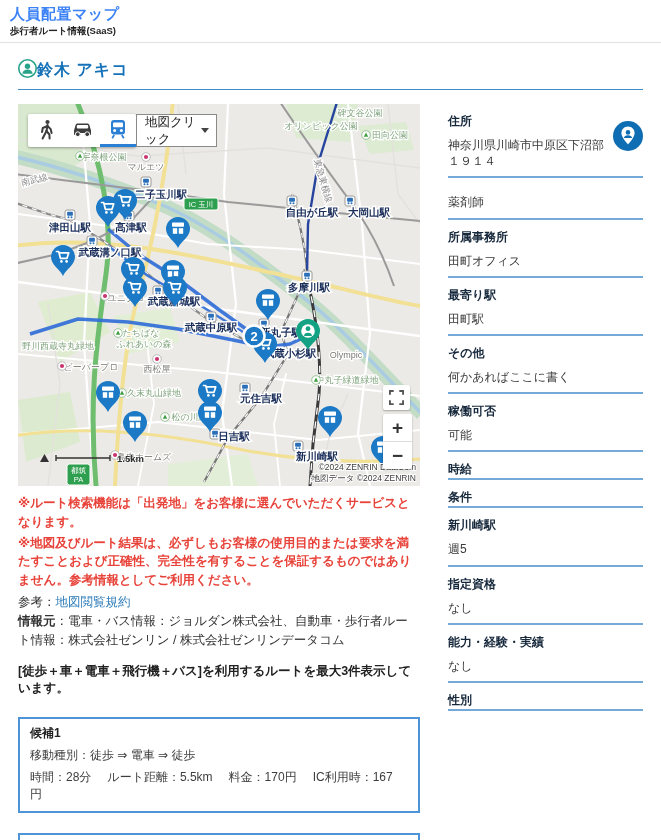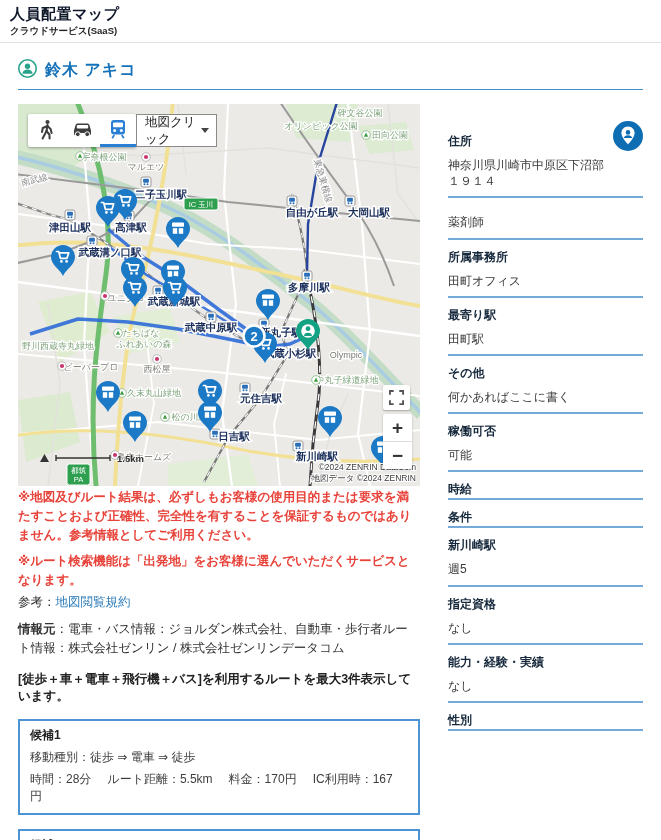--- a/index.html
+++ b/index.html
@@ -1,27 +1,27 @@
 <!DOCTYPE html>
 <html><head>
 <meta charset="utf-8">
 <style>
   * { margin:0; padding:0; box-sizing:border-box; }
   html,body { width:661px; background:#fff; font-family:"Liberation Sans","DejaVu Sans",sans-serif; color:#333; }
   body { min-height:840px; position:relative; }
 
   
   .app-header { padding:5px 10px 4px; }
-  .app-title { color:#0f172a; font-size:15px; font-weight:bold; letter-spacing:.5px; }
+  .app-title { color:#3b82f6; font-size:15px; font-weight:bold; letter-spacing:.5px; }
   .app-subtitle { color:#222; font-size:9.5px; font-weight:bold; margin-top:1px; }
   .header-divider { border:none; border-top:1px solid #e2e2e2; }
 
   
   .main { padding:8px 18px 0; }
-  .person-row { display:flex; align-items:center; gap:8px; margin-top:8px; }
+  .person-row { display:flex; align-items:center; margin-top:8px; }
   .person-name { color:#1672b8; font-size:16px; font-weight:bold; letter-spacing:1px; }
   .person-underline { border:none; border-top:1px solid #3d8fc9; margin-top:7px; }
 
   .content { display:flex; margin-top:14px; }
   .left-col { width:402px; flex:none; }
   .right-col { flex:1; margin-left:28px; min-width:0; }
 
   
   .map { position:relative; width:402px; height:382px; background:#eceae6; overflow:hidden; }
   .map svg.basemap { position:absolute; inset:0; }
@@ -33,44 +33,44 @@
   .map-select .chev { width:0; height:0; border-left:4.5px solid transparent; border-right:4.5px solid transparent; border-top:5.5px solid #444; }
   .fullscreen-btn { position:absolute; right:10px; top:281px; width:27px; height:25px; background:#fff; border-radius:2px; box-shadow:0 1px 2px rgba(0,0,0,.3); display:flex; align-items:center; justify-content:center; cursor:pointer; }
   .zoom-ctrl { position:absolute; right:8px; top:310px; width:29px; background:#fff; border-radius:2px; box-shadow:0 1px 2px rgba(0,0,0,.3); }
   .zoom-btn { height:27px; display:flex; align-items:center; justify-content:center; font-size:19px; color:#333; cursor:pointer; font-weight:bold; }
   .zoom-sep { border-top:1px solid #ddd; }
 
   
   .notice { color:#e8433a; font-size:12.5px; line-height:1.5; margin-top:8px; font-weight:bold; }
   .ref-line { font-size:12.5px; margin-top:4px; color:#333; }
   .ref-line a { color:#2a7ab8; text-decoration:none; }
-  .source-line { font-size:12.5px; line-height:1.55; margin-top:9px; color:#333; }
+  .source-line { font-size:12.5px; line-height:1.55; margin-top:1px; color:#333; }
   .source-line b { font-weight:bold; }
   .route-header { font-size:12.5px; font-weight:bold; margin-top:12px; color:#222; }
 
   
-  .candidate { border:2px solid #4d94d6; background:#fff; margin-top:14px; padding:6px 10px 8px; }
+  .candidate { border:2px solid #4d94d6; background:#fff; margin-top:20px; padding:6px 10px 8px; }
   .candidate .c-title { font-size:12px; font-weight:bold; color:#222; }
   .candidate .c-line { font-size:12px; color:#3d3d3d; margin-top:5px; }
   .candidate .c-line span { margin-right:16px; }
 
   
   .field { padding-top:9px; border-bottom:2px solid #74a9d8; }
   .field .f-label { font-size:12px; font-weight:bold; color:#16283c; }
   .field .f-value { font-size:12px; color:#3a3a3a; margin:7px 0 7px; line-height:1.35; }
   .field.addr { display:flex; align-items:flex-start; }
-  .field.addr .addr-left { flex:1;margin-top:20px; }
+  .field.addr .addr-left { flex:1; }
   .addr-pin-btn { margin:8px 0 4px 4px; cursor:pointer; flex:none; }
 </style>
 </head>
 <body>
 
 <header class="app-header">
   <div class="app-title">人員配置マップ</div>
-  <div class="app-subtitle">クラウドサービス(SaaS)</div>
+  <div class="app-subtitle">歩行者ルート情報(SaaS)</div>
 </header>
 <hr class="header-divider">
 
 <div class="main">
   <div class="person-row">
     <span>
       <svg width="19" height="19">
           <circle cx="9.5" cy="9.5" r="8.7" fill="#fff" stroke="#27a389" stroke-width="1.6"></circle>
           <circle cx="9.5" cy="7.3" r="2.7" fill="#27a389"></circle>
           <path d="M4.4 14.8 a5.1 4.2 0 0 1 10.2 0 z" fill="#27a389"></path>
@@ -383,22 +383,22 @@
             <path d="M1 5 V1 H5 M11 1 H15 V5 M15 11 V15 H11 M5 15 H1 V11"></path>
           </svg>
         </div>
         <div class="zoom-ctrl">
           <div class="zoom-btn">+</div>
           <div class="zoom-sep"></div>
           <div class="zoom-btn">−</div>
         </div>
       </div>
 
+      <p class="notice">※ルート検索機能は「出発地」をお客様に選んでいただくサービスとなります。</p>
       <p class="notice" style="margin-top:2px">※地図及びルート結果は、必ずしもお客様の使用目的または要求を満たすことおよび正確性、完全性を有することを保証するものではありません。参考情報としてご利用ください。</p>
-      <p class="notice">※ルート検索機能は「出発地」をお客様に選んでいただくサービスとなります。</p>
       <p class="ref-line"><span>参考：</span><a href="#">地図閲覧規約</a></p>
 
       <p class="source-line"><b>情報元</b><span>：電車・バス情報：ジョルダン株式会社、自動車・歩行者ルート情報：株式会社ゼンリン / 株式会社ゼンリンデータコム</span></p>
 
       <p class="route-header">[徒歩＋車＋電車＋飛行機＋バス]を利用するルートを最大3件表示しています。</p>
 
       <div class="candidate">
         <div class="c-title">候補1</div>
         <div class="c-line">移動種別：徒歩 ⇒ 電車 ⇒ 徒歩</div>
         <div class="c-line">

